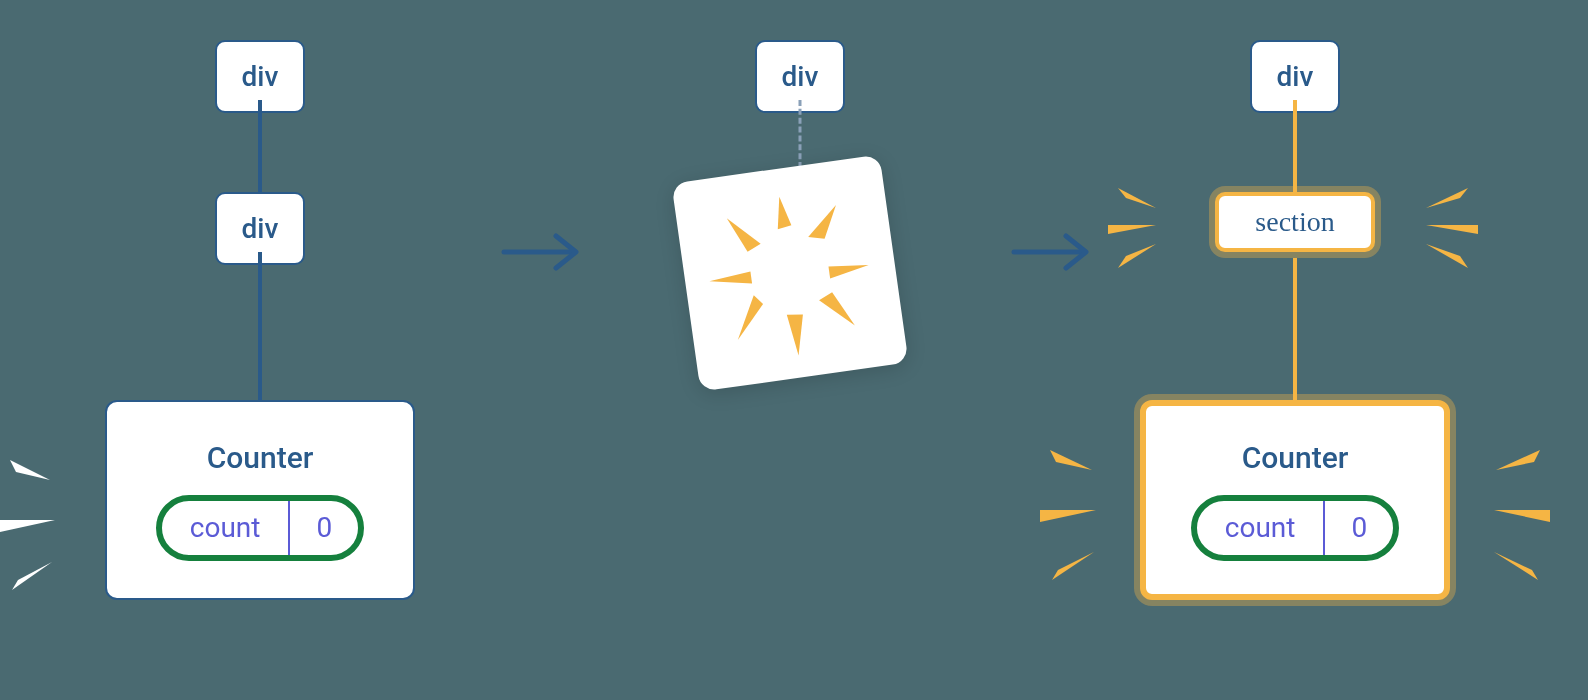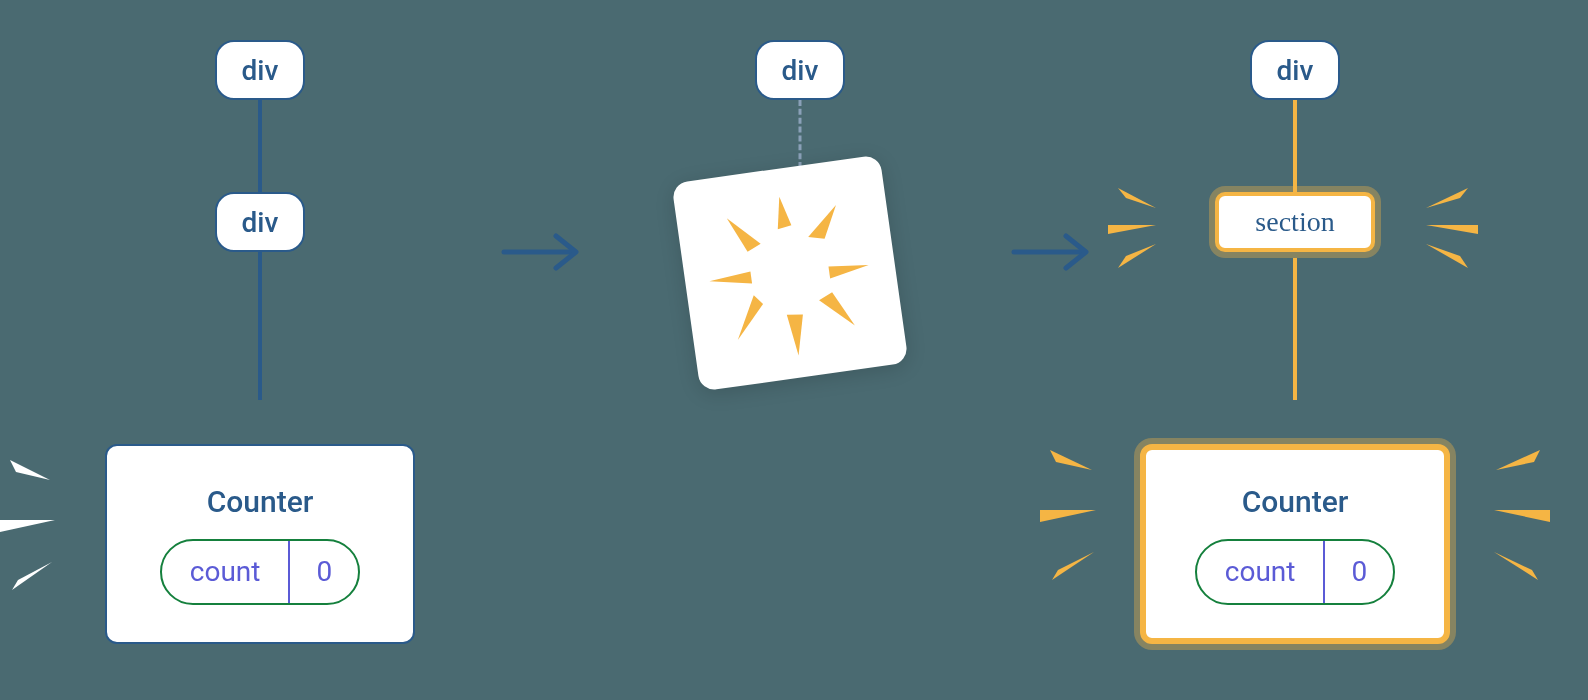--- a/index.html
+++ b/index.html
@@ -25,21 +25,21 @@
     border: 2px solid #2a5a8a;
     border-radius: 10px;
     color: #2a5a8a;
     font-size: 28px;
     font-weight: 500;
     display: flex;
     align-items: center;
     justify-content: center;
     position: absolute;
   }
-  .node-box.small { width: 90px; height: 60px; border-radius: 19px; }
+  .node-box.small { width: 90px; height: 73px; }
 
   .node-box.highlighted {
     border: 4px solid #f5b544;
     box-shadow: 0 0 0 6px rgba(245,181,68,0.35);
     font-family: Liberation Serif, serif;
   }
   .node-box.section { width: 160px; height: 60px; }
 
   .connector {
     position: absolute;
@@ -62,35 +62,34 @@
     background: #fff;
     border: 2px solid #2a5a8a;
     border-radius: 12px;
     width: 310px;
     height: 200px;
     display: flex;
     flex-direction: column;
     align-items: center;
     justify-content: center;
     gap: 20px;
-    margin-top: 44px;
   }
   .counter-box.highlighted {
     border: 6px solid #f5b544;
     box-shadow: 0 0 0 6px rgba(245,181,68,0.35);
   }
   .counter-title {
     color: #2a5a8a;
     font-size: 30px;
     font-weight: 500;
   }
   .pill {
     display: flex;
     align-items: stretch;
-    border: 2px solid #15803d;
+    border: 6px solid #15803d;
     border-radius: 40px;
     height: 66px;
     overflow: hidden;
   }
   .pill-left {
     padding: 0 28px;
     display: flex;
     align-items: center;
     color: #5b5bd6;
     font-size: 28px;

